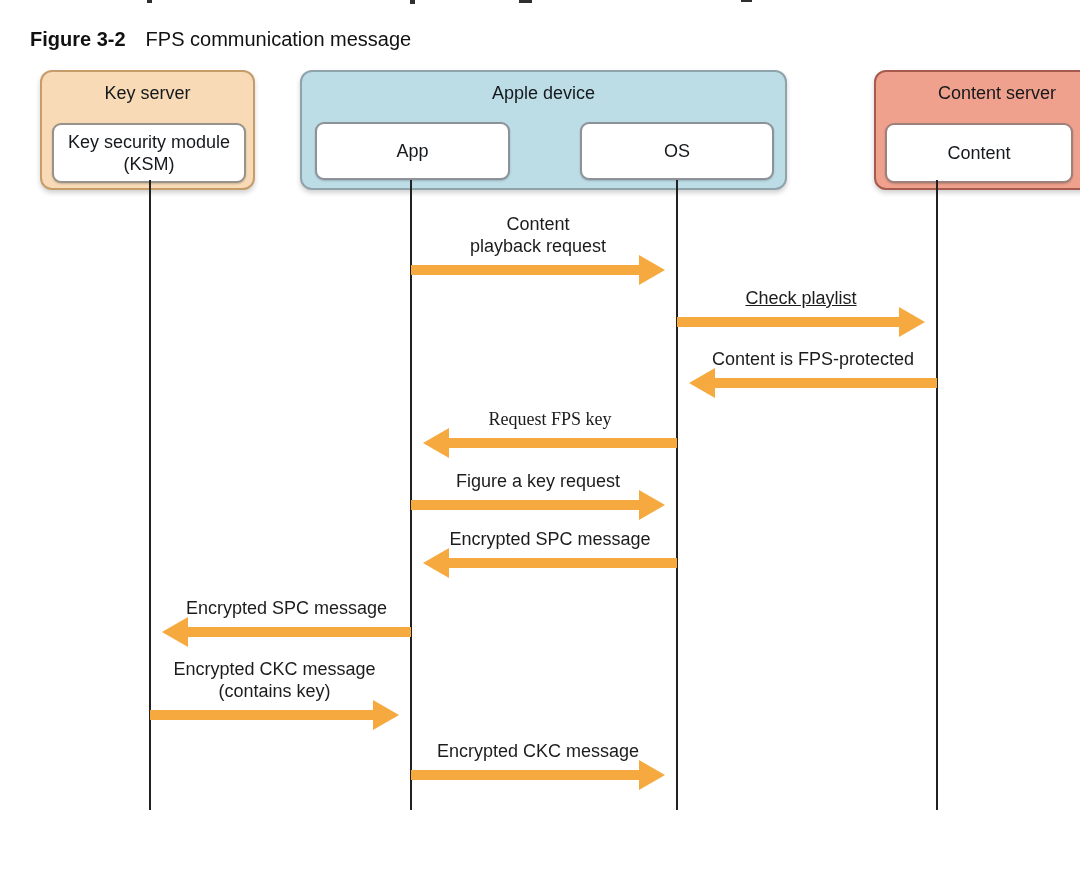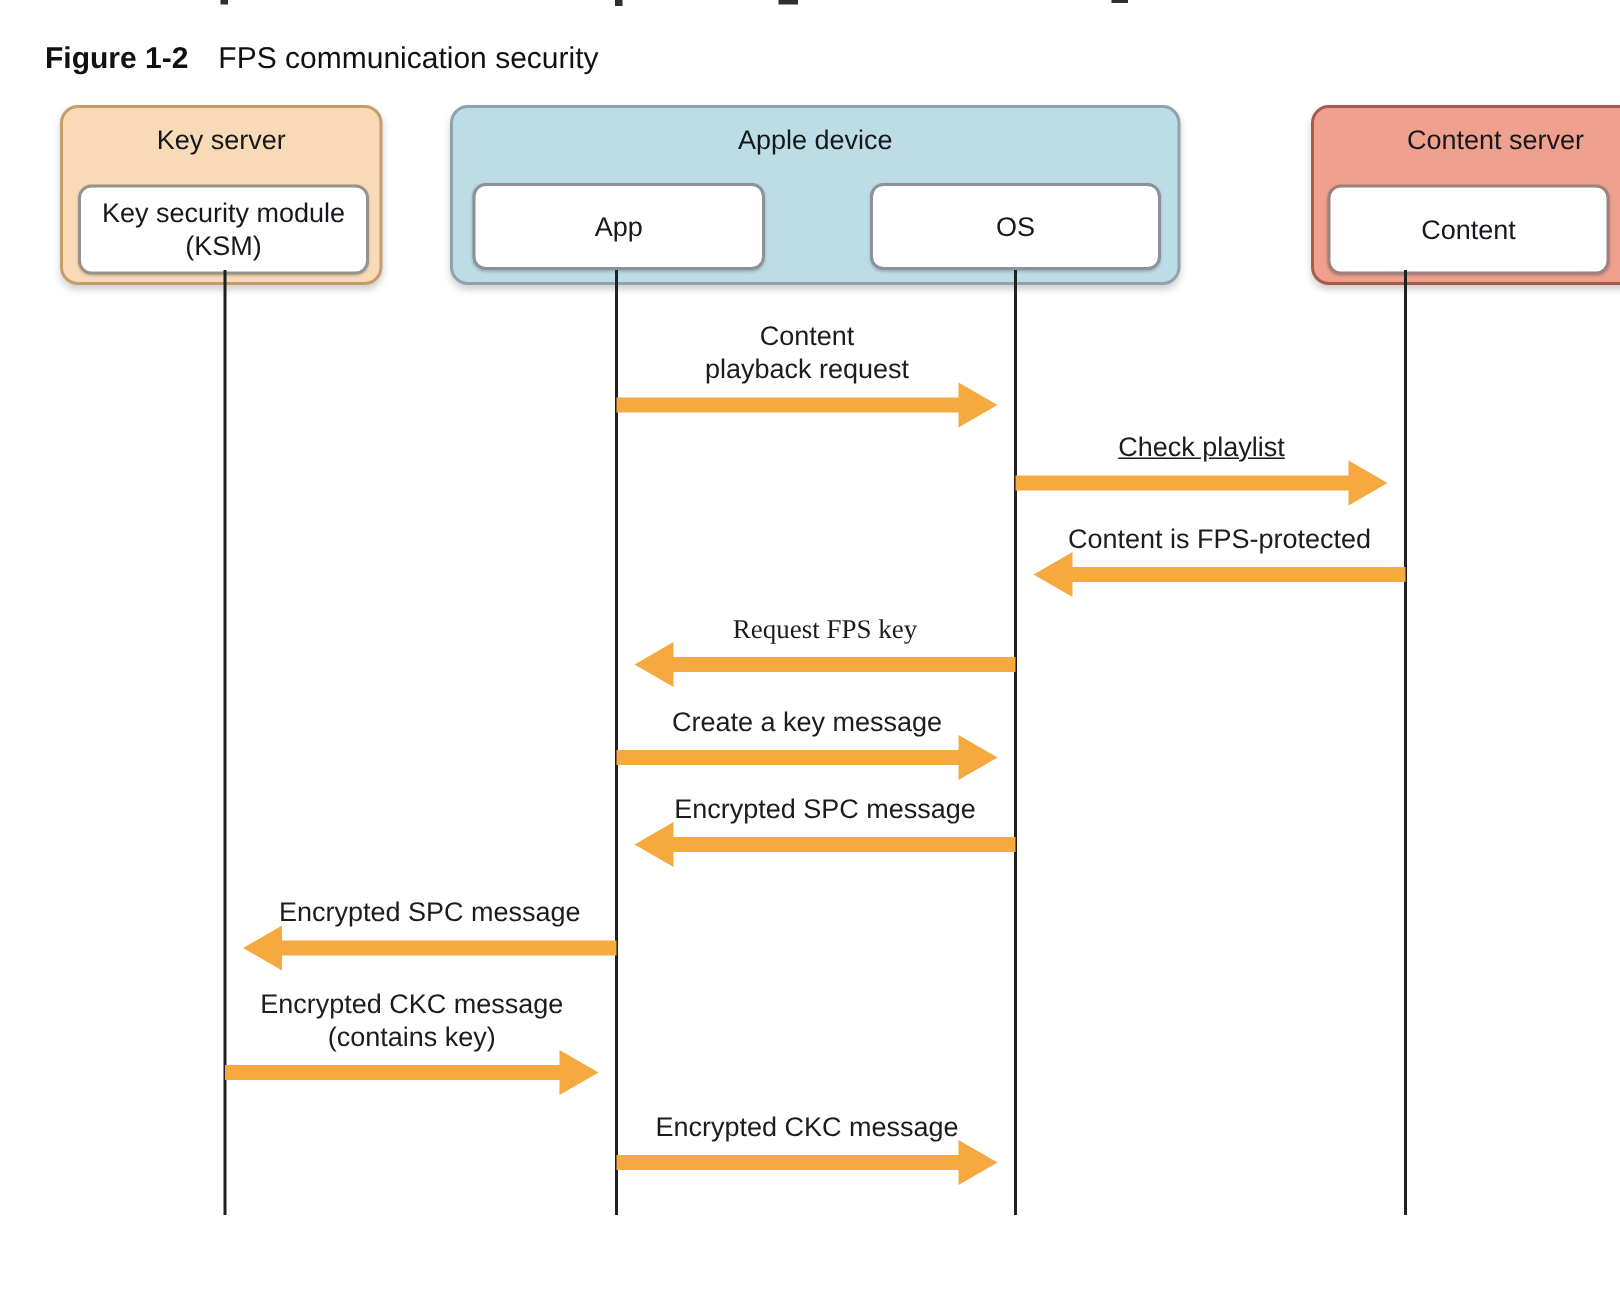--- a/index.html
+++ b/index.html
@@ -63,21 +63,21 @@
 <body>
 
 <div class="diagram">
 
   <div class="frag" style="left:147px;width:5px;height:3px;"></div>
   <div class="frag" style="left:410px;width:5px;height:4px;"></div>
   <div class="frag" style="left:519px;width:13px;height:3px;"></div>
   <div class="frag" style="left:741px;width:11px;height:2px;"></div>
 
   <div class="fig-title">
-    <span class="fig-label">Figure 1-2</span><span class="fig-name">FPS communication security</span>
+    <span class="fig-label">Figure 3-2</span><span class="fig-name">FPS communication message</span>
   </div>
 
   <div class="group key-server">
     <div class="group-label">Key server</div>
     <div class="node ksm">
       <span class="node-label">Key security module
 (KSM)</span>
     </div>
   </div>
 
@@ -123,21 +123,21 @@
       <div class="msg-label" style="left: 813px; bottom: 503px;">Content is FPS-protected</div>
       <div class="msg-arrow left" style="left: 423px; top: 428px; width: 254px;">
         <div class="shaft"></div>
         <div class="head"></div>
       </div>
       <div class="msg-label" style="left: 550px; bottom: 443px; font-family: Liberation Serif, serif;">Request FPS key</div>
       <div class="msg-arrow right" style="left: 411px; top: 490px; width: 254px;">
         <div class="shaft"></div>
         <div class="head"></div>
       </div>
-      <div class="msg-label" style="left: 538px; bottom: 381px;">Create a key message</div>
+      <div class="msg-label" style="left: 538px; bottom: 381px;">Figure a key request</div>
       <div class="msg-arrow left" style="left: 423px; top: 548px; width: 254px;">
         <div class="shaft"></div>
         <div class="head"></div>
       </div>
       <div class="msg-label" style="left: 550px; bottom: 323px;">Encrypted SPC message</div>
       <div class="msg-arrow left" style="left: 162px; top: 617px; width: 249px;">
         <div class="shaft"></div>
         <div class="head"></div>
       </div>
       <div class="msg-label" style="left: 286.5px; bottom: 254px;">Encrypted SPC message</div>

